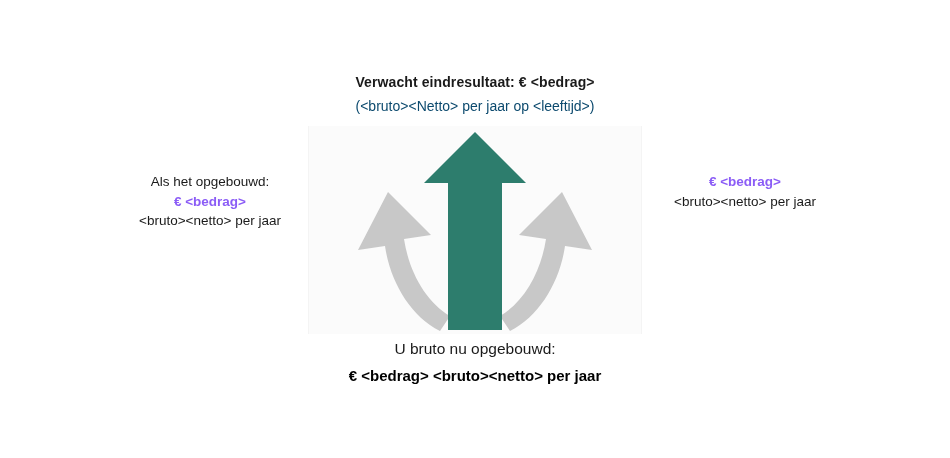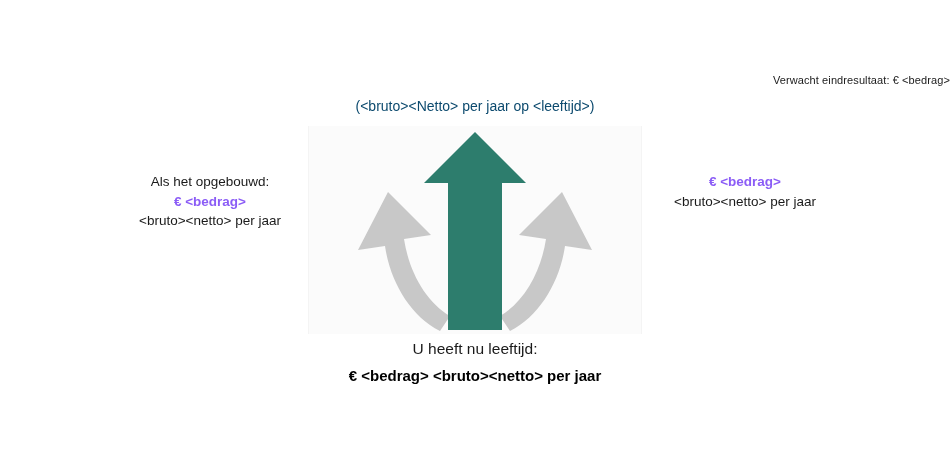--- a/index.html
+++ b/index.html
@@ -32,23 +32,23 @@
     border-left: 1px solid #f4f4f4;
     border-right: 1px solid #f4f4f4;
   }
 
   
   .top-title {
     position: absolute;
     left: 0;
     top: 74px;
     width: 950px;
-    text-align: right;
-    font-size: 11px;
-    font-weight: normal;
+    text-align: center;
+    font-size: 14px;
+    font-weight: bold;
     letter-spacing: 0.1px;
   }
   .top-sub {
     position: absolute;
     left: 0;
     top: 98px;
     width: 950px;
     text-align: center;
     font-size: 14px;
     font-weight: normal;
@@ -161,16 +161,16 @@
     <div class="side-line-1">Als het opgebouwd:</div>
     <div class="side-line-2">€ &lt;bedrag&gt;</div>
     <div class="side-line-3">&lt;bruto&gt;&lt;netto&gt; per jaar</div>
   </div>
 
   <div class="side-right">
     <div class="side-line-2">€ &lt;bedrag&gt;</div>
     <div class="side-line-3">&lt;bruto&gt;&lt;netto&gt; per jaar</div>
   </div>
 
-  <div class="bottom-line-1">U heeft nu leeftijd:</div>
+  <div class="bottom-line-1">U bruto nu opgebouwd:</div>
   <div class="bottom-line-2">€ &lt;bedrag&gt; &lt;bruto&gt;&lt;netto&gt; per jaar</div>
 
 </div>
 
 </body></html>

